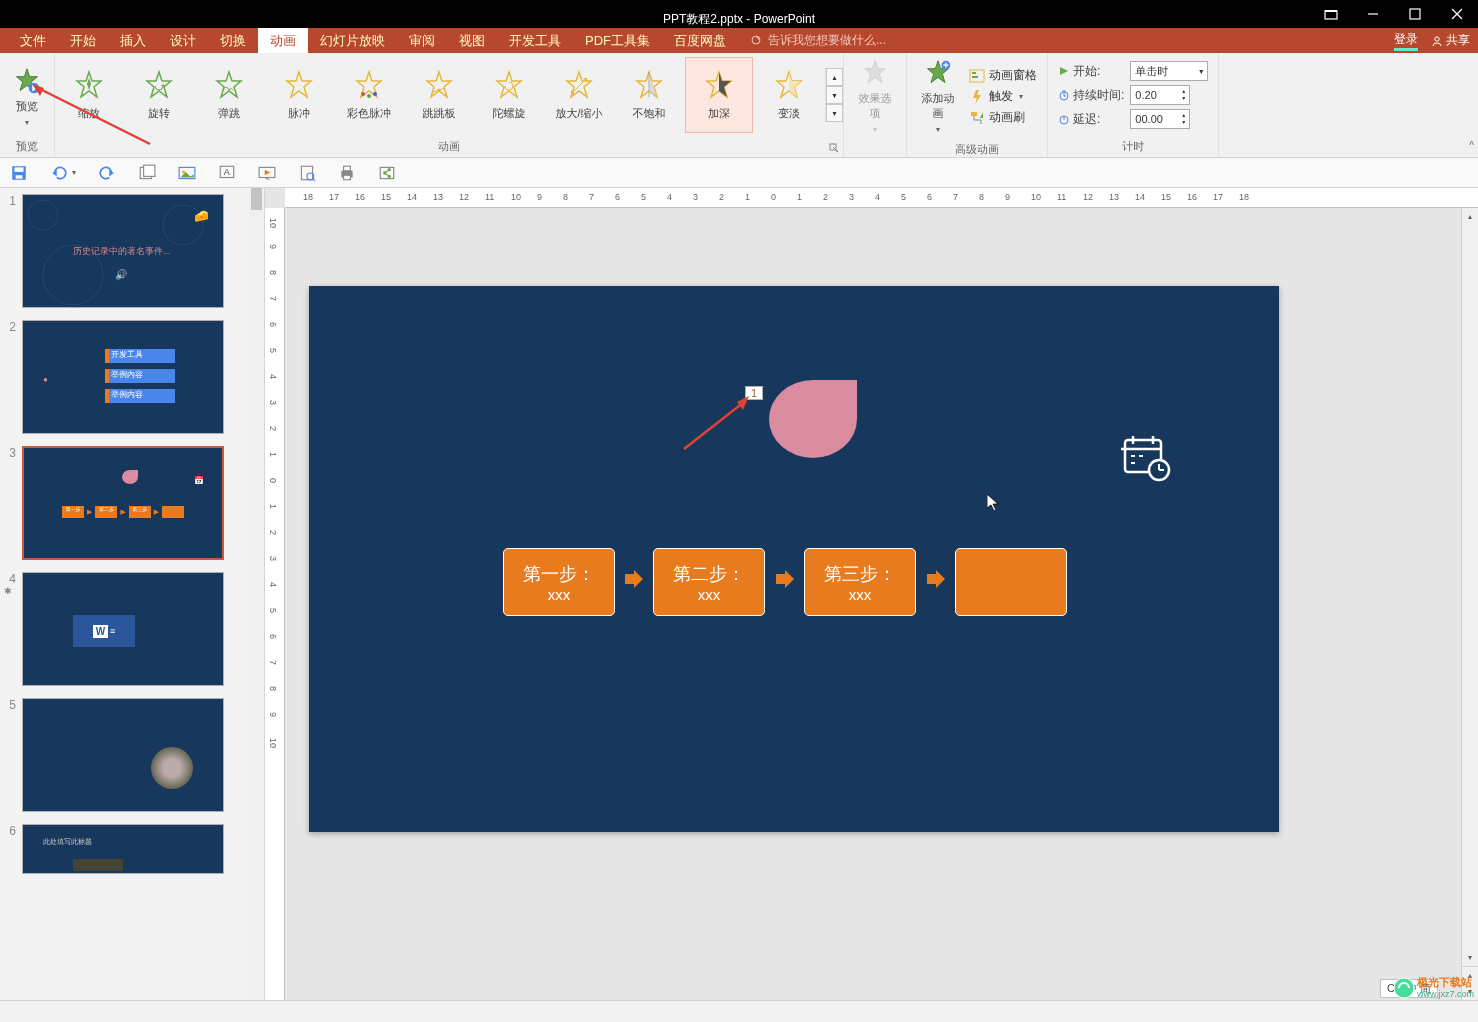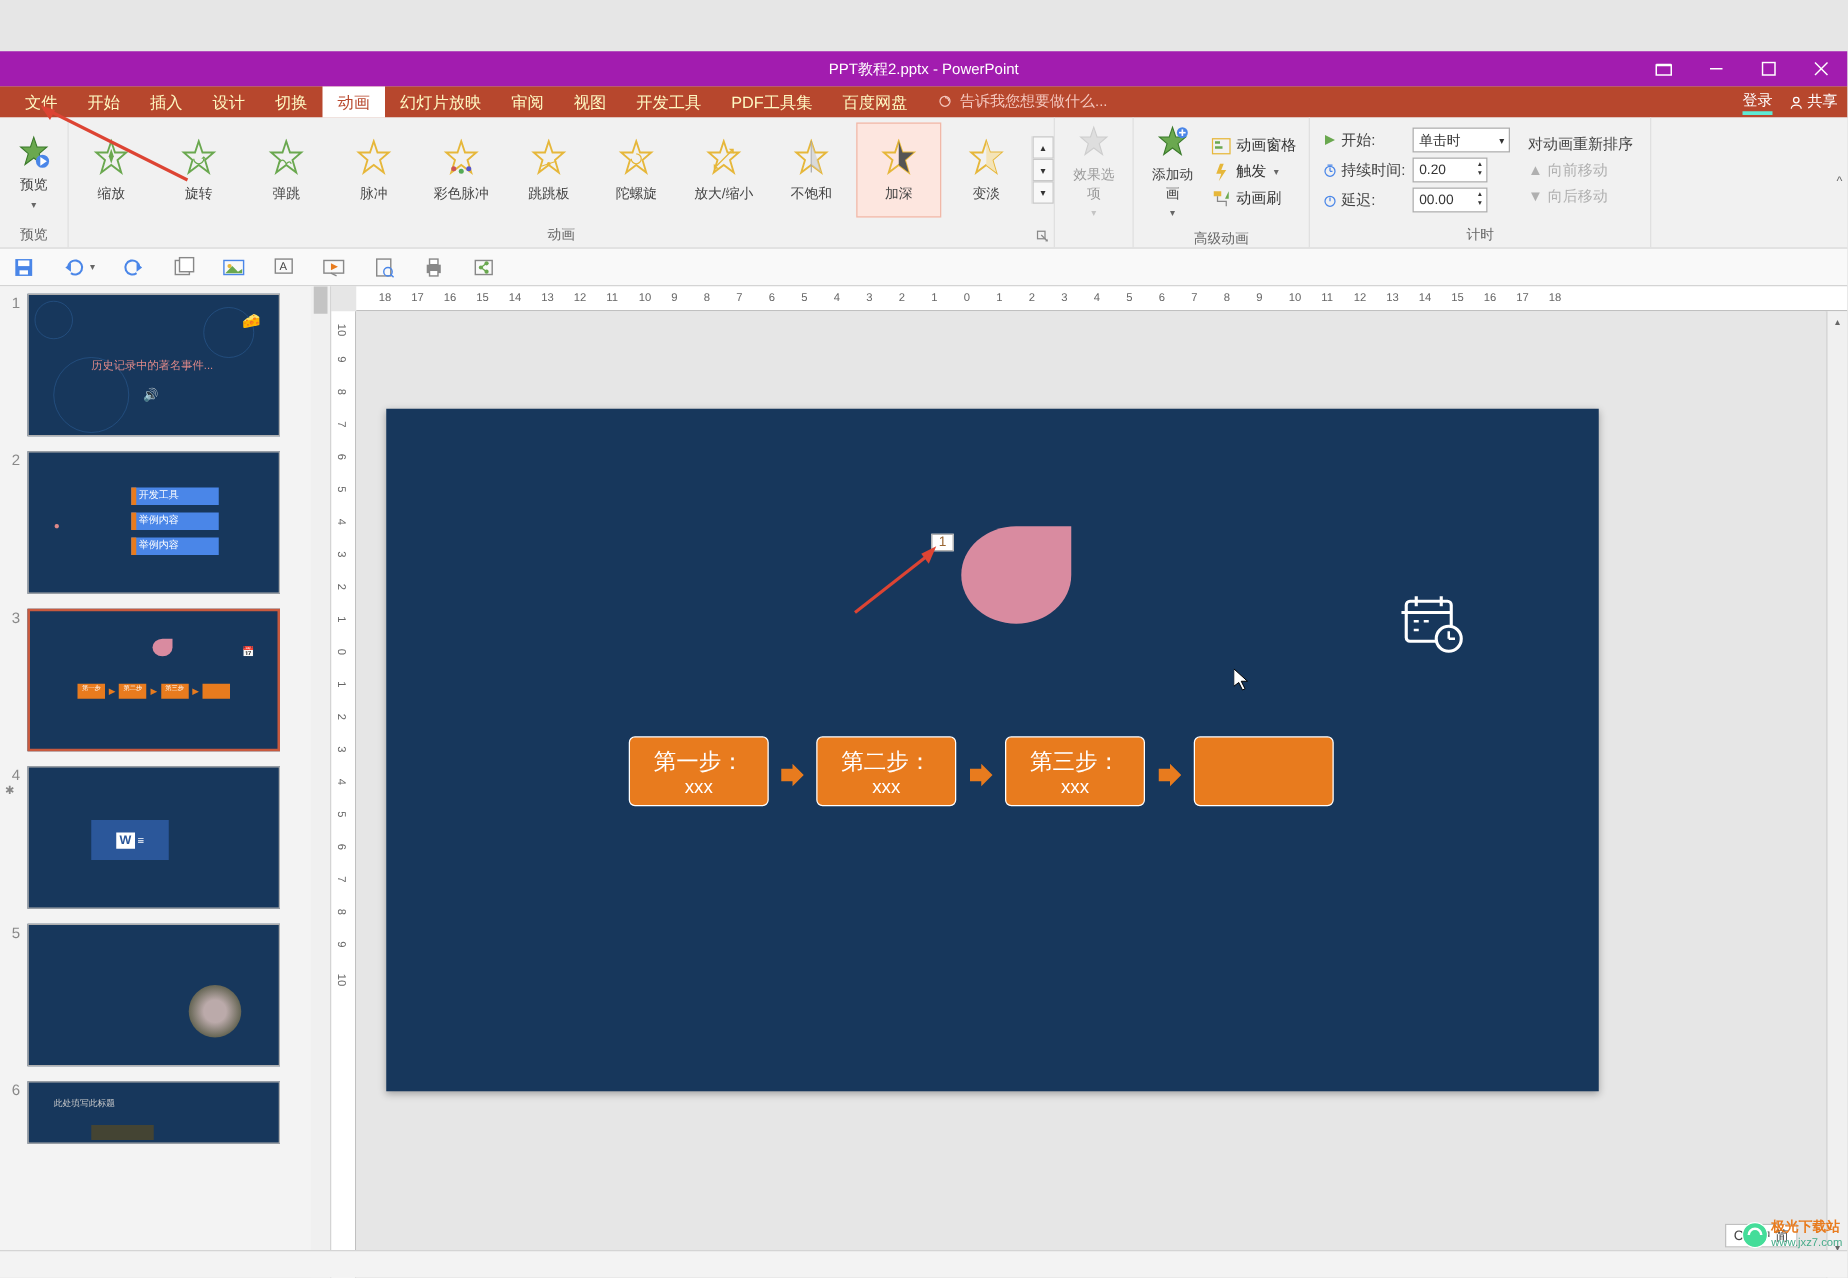--- a/index.html
+++ b/index.html
@@ -1,19 +1,19 @@
 <!DOCTYPE html>
 <html><head>
   <meta charset="utf-8">
   <style>
     * { margin: 0; padding: 0; box-sizing: border-box; }
     body { font-family: "Microsoft YaHei", "Segoe UI", sans-serif; font-size: 12px; background: #e6e6e6; color: #333; overflow: hidden; width: 1478px; height: 1022px; position: relative; }
     
     
-    .titlebar { height: 28px; background: #a21caf; color: #fff; display: flex; align-items: center; position: relative; margin-top: 41px; }
+    .titlebar { height: 28px; background: #000000; color: #fff; display: flex; align-items: flex-end; position: relative; }
     .title-center { position: absolute; left: 50%; transform: translateX(-50%); font-size: 12px; }
     .title-right { display: flex; margin-left: auto; height: 100%; }
     .title-btn { width: 42px; height: 28px; display: flex; align-items: center; justify-content: center; cursor: pointer; }
     .title-btn svg { width: 12px; height: 12px; stroke: #fff; stroke-width: 1.2; fill: none; }
     .title-btn.box svg { width: 14px; height: 12px; }
     
     
     .tabbar { height: 25px; background: #b7472d; display: flex; align-items: stretch; padding-left: 8px; }
     .tab { padding: 0 12px; display: flex; align-items: center; color: #fef9c3; font-size: 13px; cursor: pointer; }
     .tab.active { background: #fff; color: #b7472d; }
@@ -78,21 +78,21 @@
     .slide-canvas { position: absolute; top: 78px; left: 24px; width: 970px; height: 546px; background: #17375c; box-shadow: 0 2px 6px rgba(0,0,0,0.3); }
     .editor-scroll-v { position: absolute; right: 0; top: 20px; bottom: 0; width: 17px; background: #f0f0f0; border-left: 1px solid #d0d0d0; }
     .editor-scroll-v .arrow { height: 17px; display: flex; align-items: center; justify-content: center; font-size: 8px; color: #666; }
     .editor-scroll-v .track { position: absolute; top: 17px; bottom: 58px; left: 0; right: 0; }
     .editor-scroll-v .nav-btns { position: absolute; bottom: 0; left: 0; right: 0; display: flex; flex-direction: column; }
     
     
     .anim-tag { position: absolute; background: #fff; border: 1px solid #b0b0b0; font-size: 11px; padding: 0 5px; color: #996633; }
     .pink-shape { position: absolute; width: 88px; height: 78px; background: #d98ba0; border-radius: 50% 0 50% 50%; }
     .calendar-icon { position: absolute; }
-    .step-box { position: absolute; width: 112px; height: 56px; background: #e87b1e; border: 1.5px solid #fff; border-radius: 5px; display: flex; flex-direction: column; align-items: center; justify-content: center; color: #fff; font-size: 18px; }
+    .step-box { position: absolute; width: 112px; height: 68px; background: #e87b1e; border: 1.5px solid #fff; border-radius: 5px; display: flex; flex-direction: column; align-items: center; justify-content: center; color: #fff; font-size: 18px; }
     .step-arrow { position: absolute; width: 22px; height: 22px; }
     .red-arrow { position: absolute; }
     .cursor { position: absolute; }
     
     
     .statusbar { height: 22px; background: #f3f3f3; border-top: 1px solid #d4d4d4; position: absolute; bottom: 0; left: 0; right: 0; display: flex; align-items: center; padding: 0 8px; font-size: 11px; color: #666; }
     .watermark { position: absolute; right: 4px; bottom: 22px; display: flex; align-items: center; gap: 2px; font-size: 12px; color: #436; }
     .ime { position: absolute; right: 40px; bottom: 24px; background: #fff; border: 1px solid #c0c0c0; padding: 1px 6px; font-size: 11px; color: #444; }
   </style>
 </head>
@@ -365,31 +365,20 @@
               <line x1="6" y1="7" x2="6" y2="4" stroke="#4a86e8"></line>
             </svg>
           <span>延迟:</span>
         </div>
         <div class="timing-input">
             <span>00.00</span>
             <span style="display:flex;flex-direction:column;font-size:6px;line-height:7px;">
               <span>▴</span>
               <span>▾</span>
             </span>
-          </div>
-      </div>
-      <div class="reorder-col">
-        <div class="reorder-item">对动画重新排序</div>
-        <div class="reorder-item disabled">
-            <span>▲</span>
-            <span>向前移动</span>
-          </div>
-        <div class="reorder-item disabled">
-            <span>▼</span>
-            <span>向后移动</span>
           </div>
       </div>
     </div>
     <div class="ribbon-group-label">计时</div>
   </div>
 </div>
 
 <span class="ribbon-collapse">^</span>
 
 <svg style="position:absolute;top:84px;left:30px;z-index:50;" width="130" height="70">

